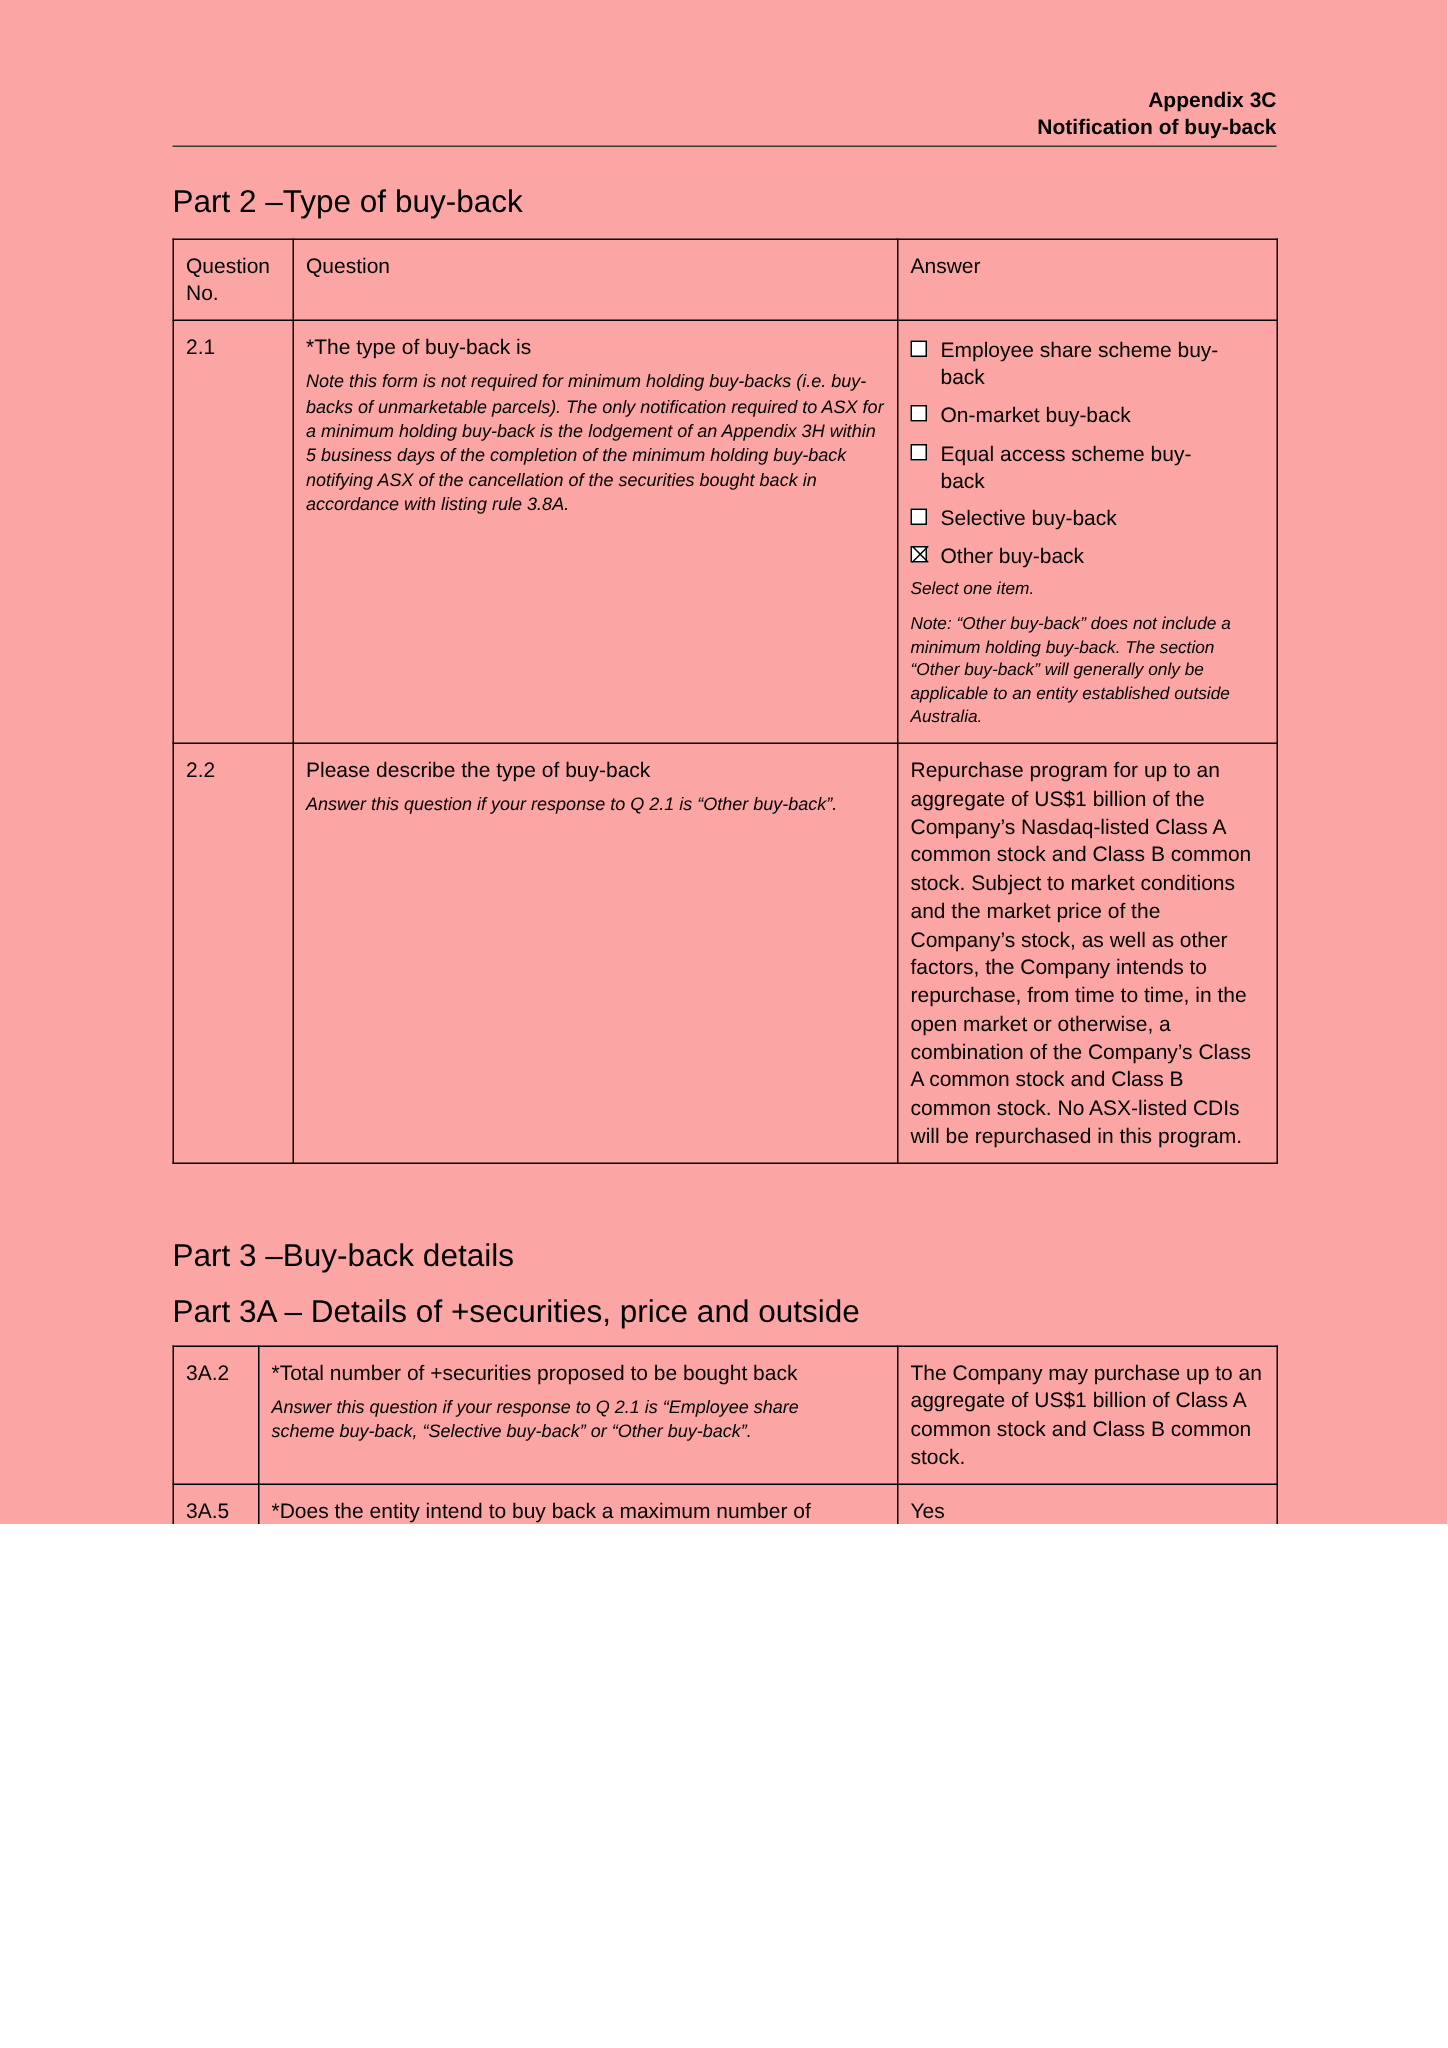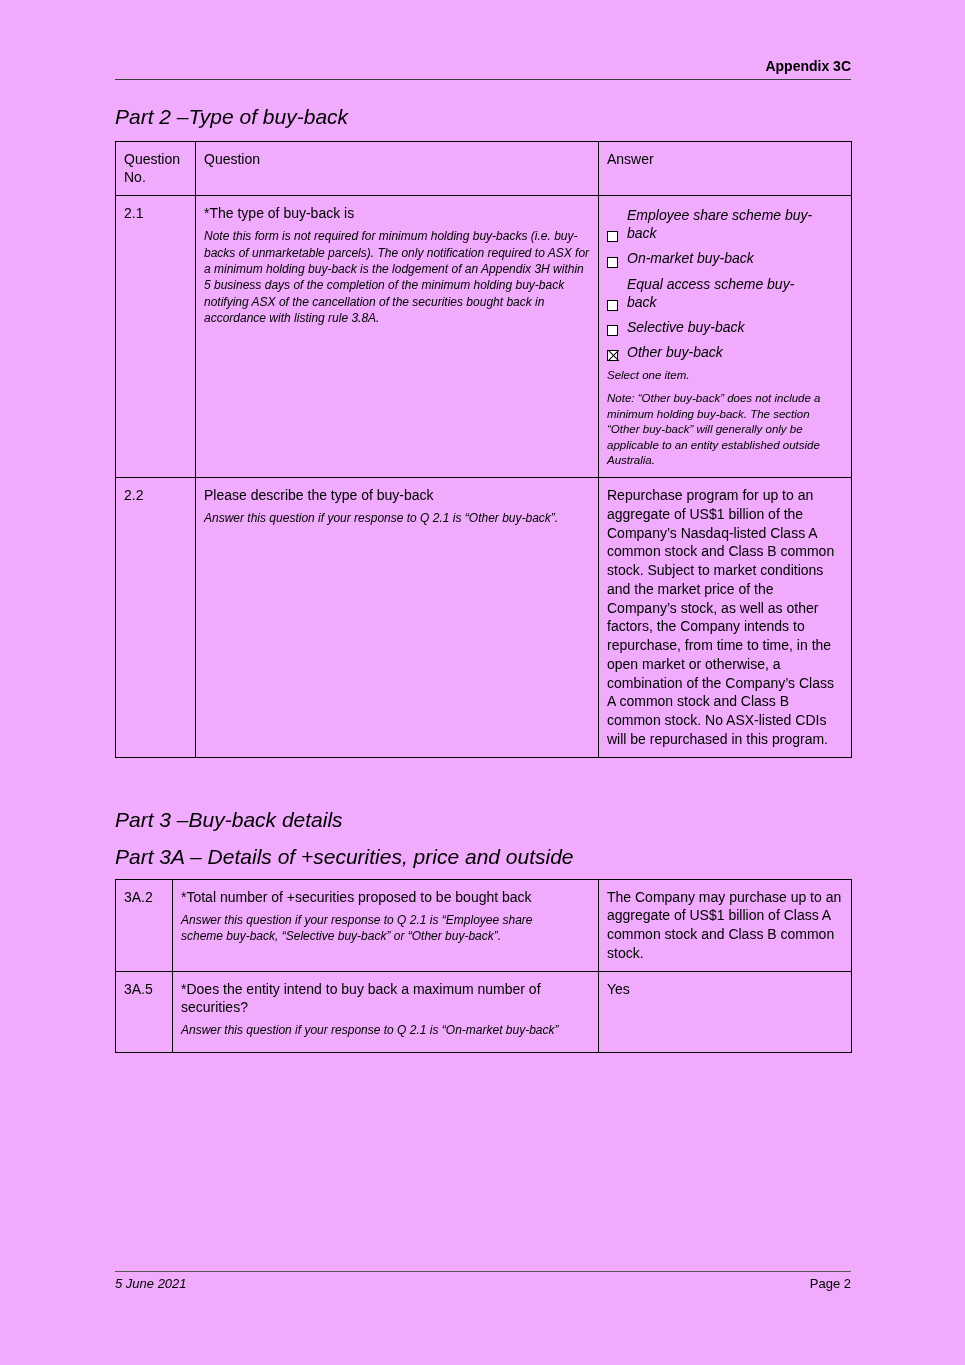--- a/index.html
+++ b/index.html
@@ -5,43 +5,42 @@
   * { margin:0; padding:0; box-sizing:border-box; }
   html,body { background:#ffffff; }
   body {
     font-family: "Liberation Sans", "DejaVu Sans", sans-serif;
     color:#000;
     -webkit-font-smoothing: antialiased;
   }
   .page {
     position:relative;
     width:965px;
-    height:1365px;
-    background:#f0abfc;
+    height:1016px;
+    background:#fca5a5;
     overflow:hidden;
   }
   .content { position:absolute; left:115px; width:736px; top:0; }
 
   
   .doc-header {
     padding-top:57px;
     text-align:right;
     font-size:14px;
     font-weight:bold;
     line-height:18px;
     border-bottom:1px solid #3a3a3a;
     padding-bottom:4px;
   }
 
   
   .part-title {
     font-size:21px;
     font-weight:400;
     line-height:26px;
-    font-style:italic;
   }
   .part2-title { margin-top:24px; margin-bottom:11px; }
   .part3-title { margin-top:49px; }
   .part3a-title { margin-top:11px; margin-bottom:9px; }
 
   
   table {
     border-collapse:collapse;
     table-layout:fixed;
     width:736px;
@@ -68,22 +67,21 @@
 
   .qcell-inner { max-width:388px; }
   .qcell-inner-b { max-width:382px; }
 
   
   .cb-list { margin-top:2px; }
   .cb-item {
     display:flex;
     gap:9px;
     margin-bottom:7px;
-    align-items:flex-end;
-    font-style:italic;
+    align-items:flex-start;
   }
   .cb-box {
     flex:none;
     width:11px; height:11px;
     border:1px solid #000;
     position:relative;
     margin-top:3px;
     background:#fff;
   }
   .cb-box.checked::before,
@@ -130,20 +128,21 @@
   .footer-date { font-style:italic; }
 </style>
 </head>
 <body>
 
 <div class="page">
   <div class="content">
 
     <div class="doc-header">
       <div>Appendix 3C</div>
+      <div>Notification of buy-back</div>
     </div>
 
     <div class="part-title part2-title">Part 2 –Type of buy-back</div>
 
     <table class="t2">
       <colgroup>
           <col style="width:80px">
           <col style="width:403px">
           <col style="width:253px">
         </colgroup>

